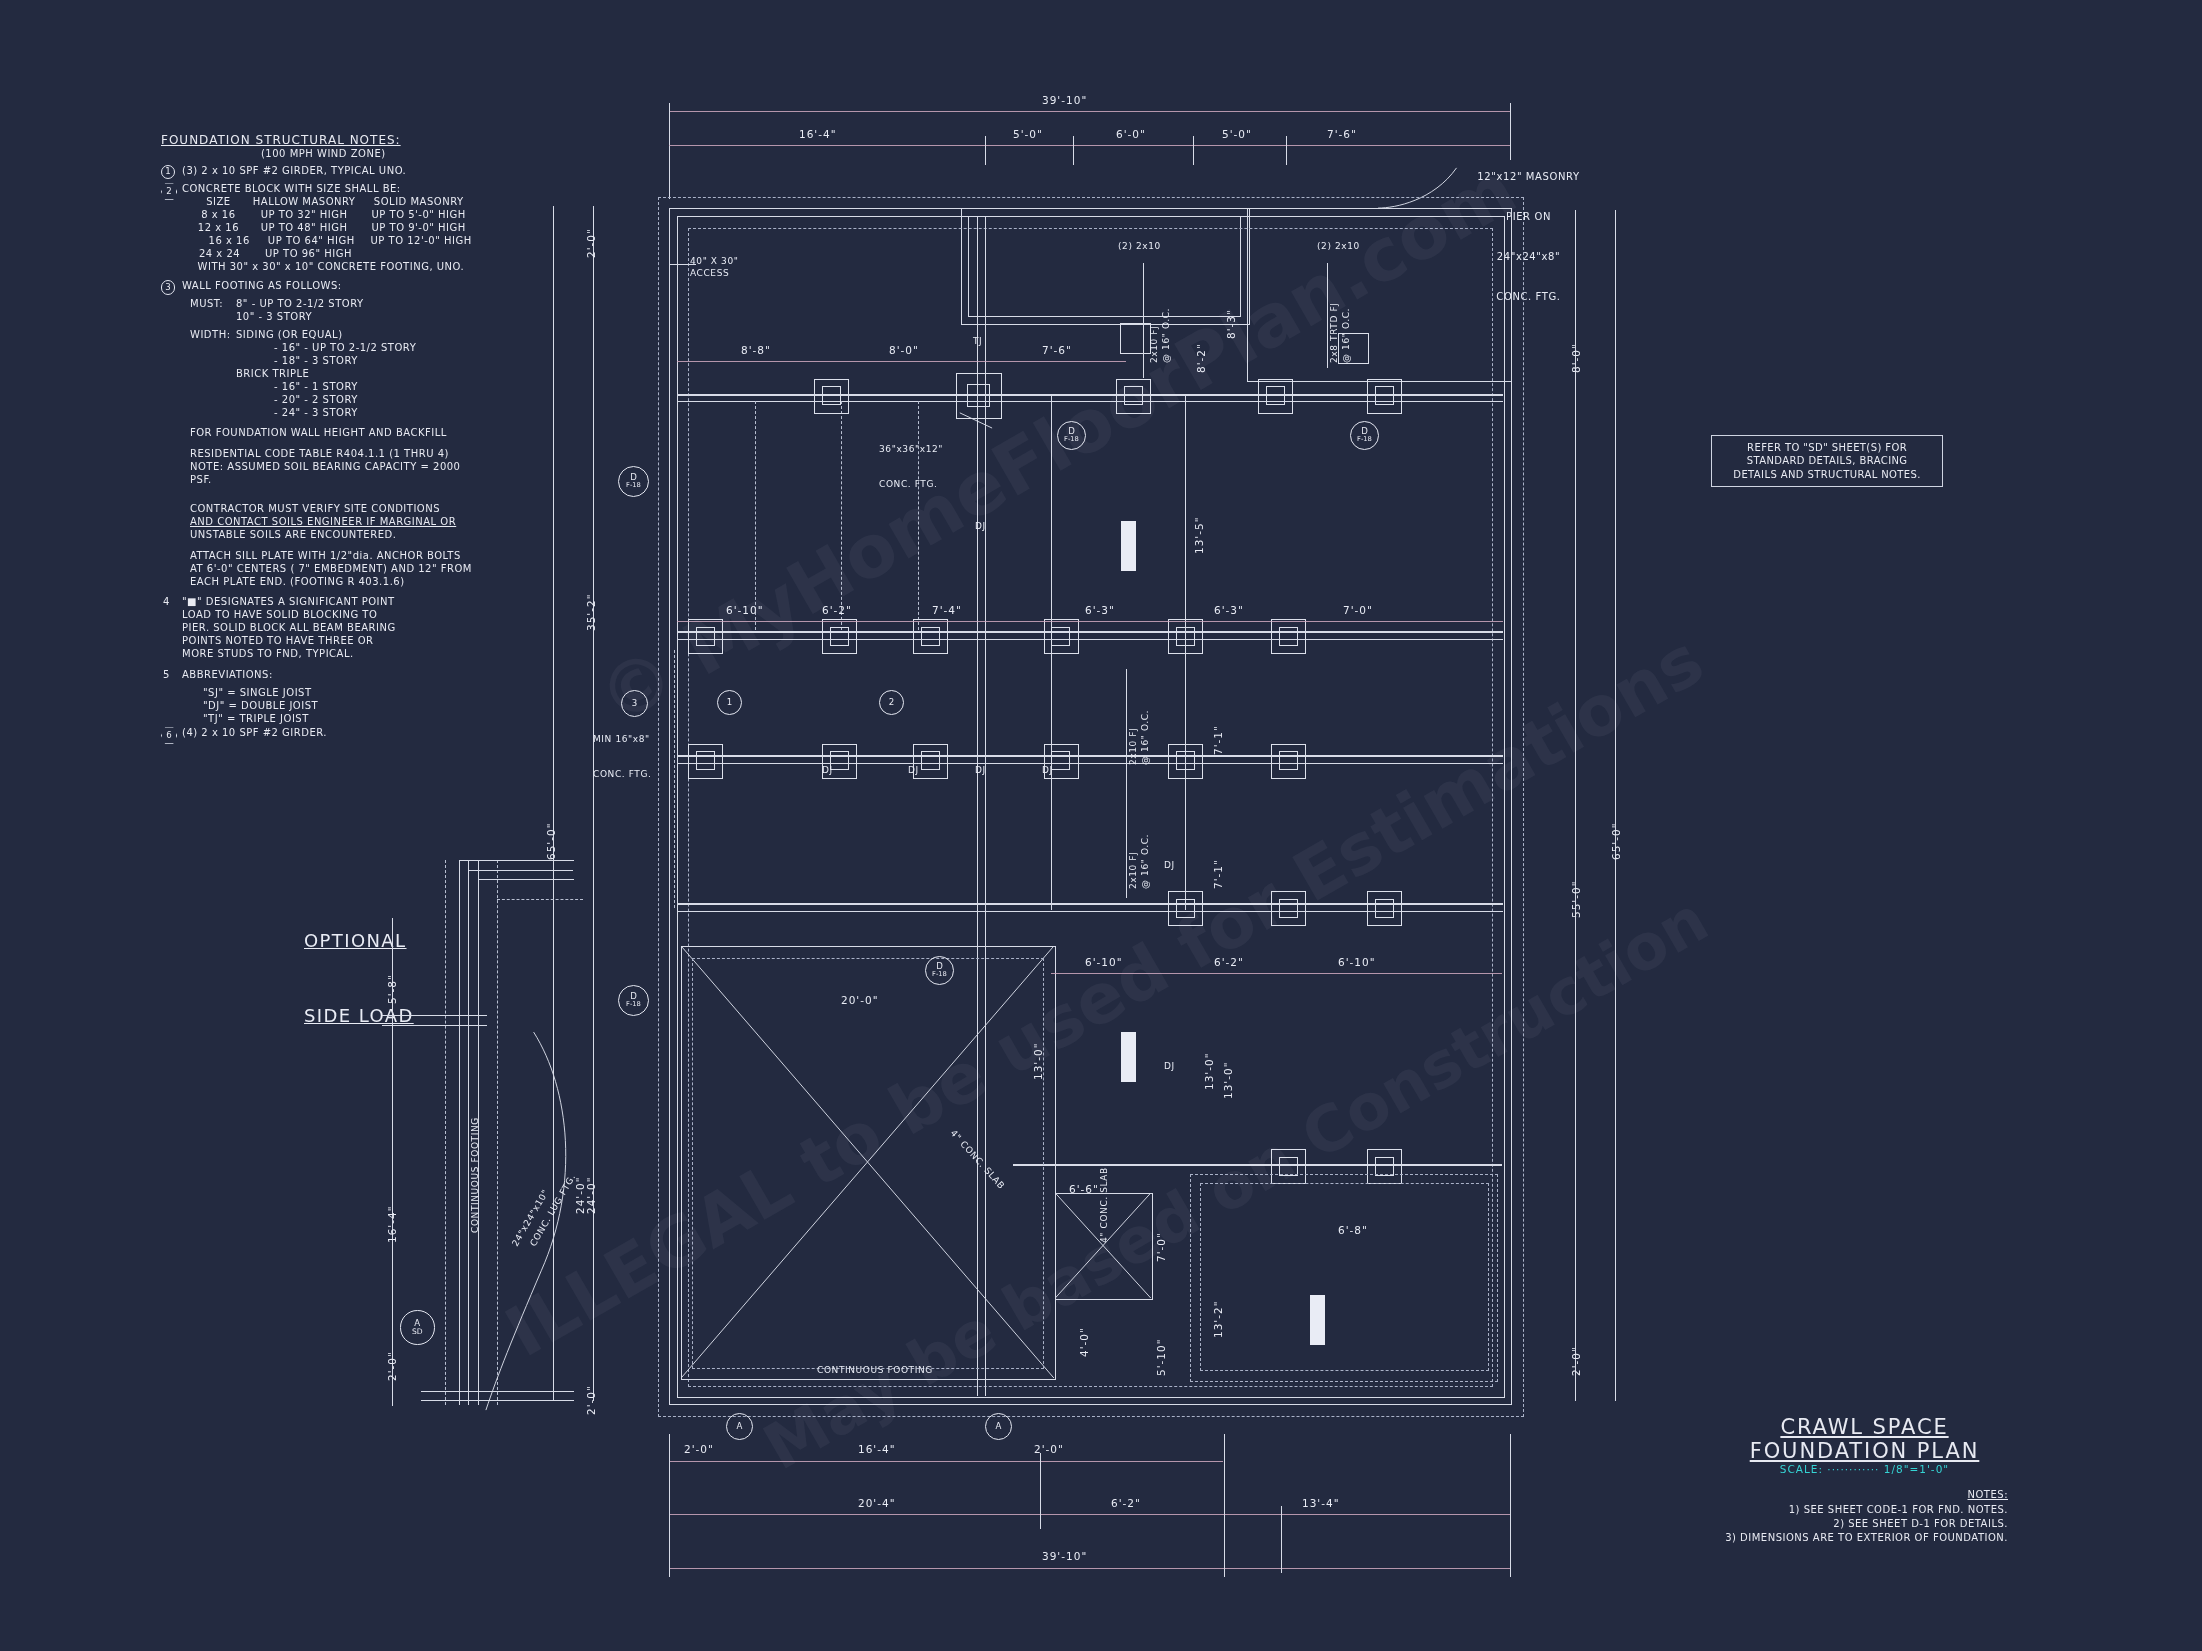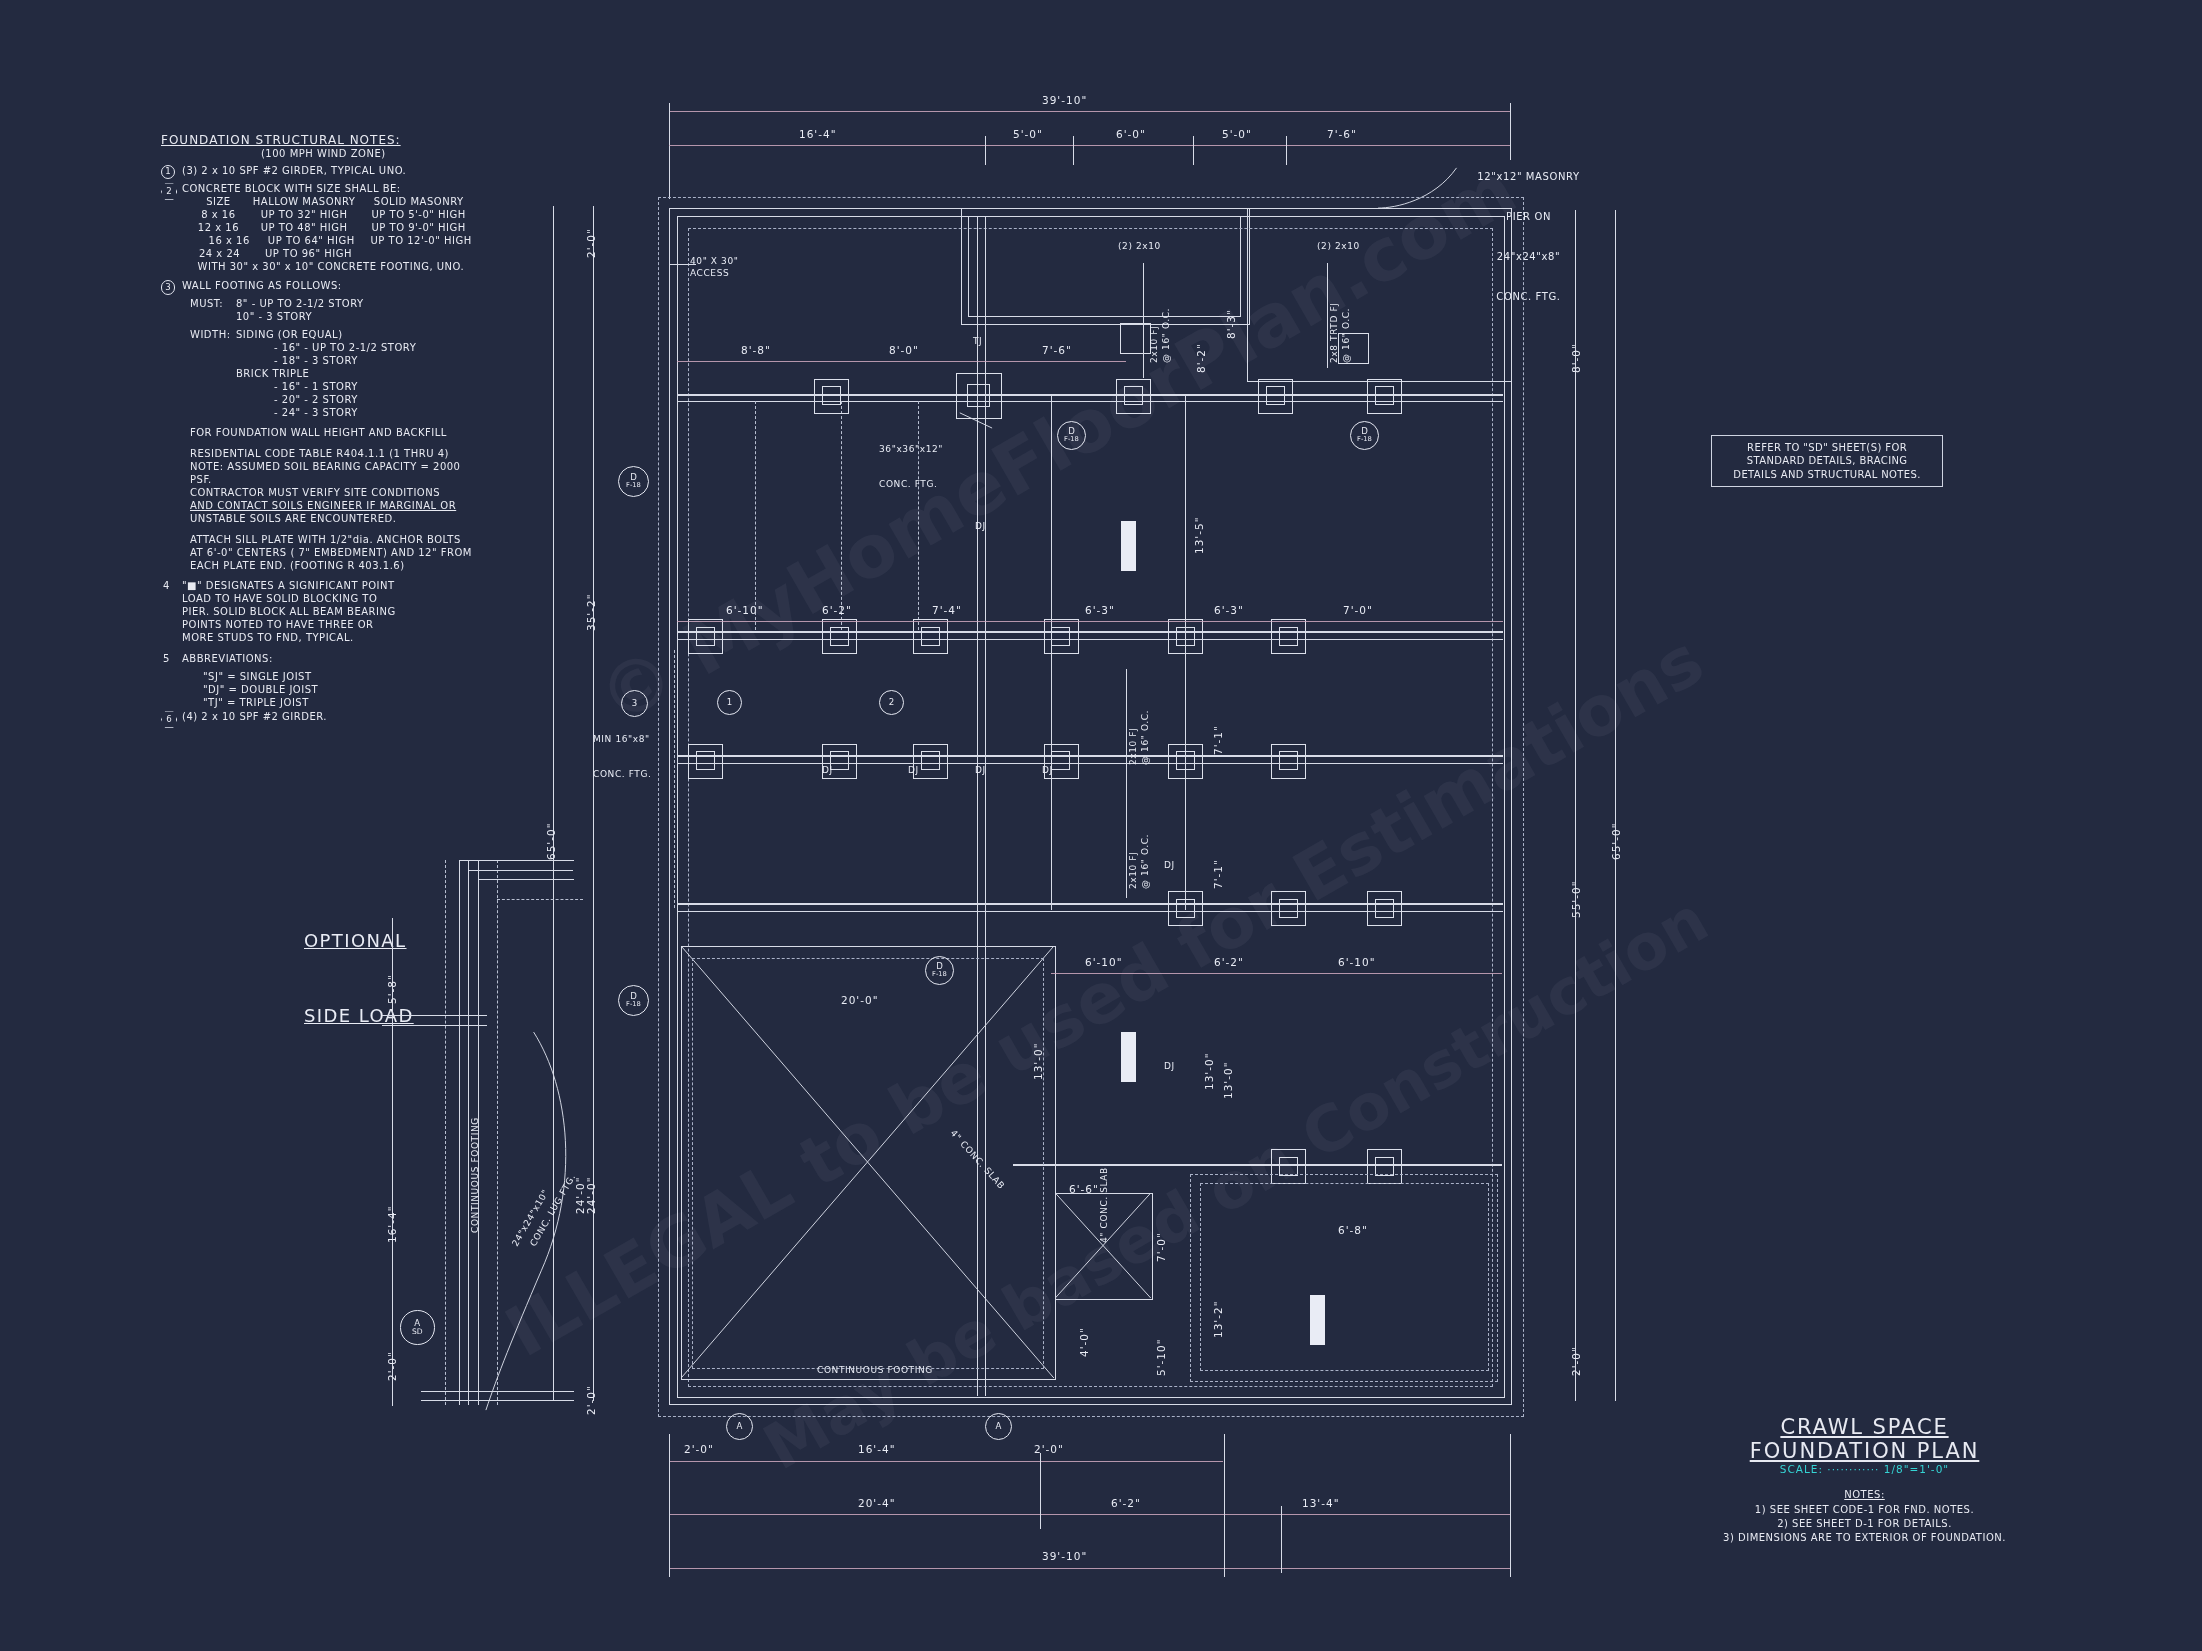--- a/index.html
+++ b/index.html
@@ -107,21 +107,21 @@
     <div style="padding-left:113px;">- 18" - 3 STORY</div>
     <div style="padding-left:75px;">BRICK TRIPLE</div>
     <div style="padding-left:113px;">- 16" - 1 STORY</div>
     <div style="padding-left:113px;">- 20" - 2 STORY</div>
     <div style="padding-left:113px;">- 24" - 3 STORY</div>
     <div style="height:7.6px"></div>
     <div style="padding-left:29px;">FOR FOUNDATION WALL HEIGHT AND BACKFILL</div>
     <div style="height:7.6px"></div>
     <div style="padding-left:29px;">RESIDENTIAL CODE TABLE R404.1.1 (1 THRU 4)</div>
     <div style="padding-left:29px;">NOTE: ASSUMED SOIL BEARING CAPACITY = 2000 PSF.</div>
-    <div style="padding-left:29px;">CONTRACTOR MUST VERIFY SITE CONDITIONS</div>
+    <div style="padding-left:29px;margin-top:16px;">CONTRACTOR MUST VERIFY SITE CONDITIONS</div>
     <div style="padding-left:29px;text-decoration:underline;">AND CONTACT SOILS ENGINEER IF MARGINAL OR</div>
     <div style="padding-left:29px;">UNSTABLE SOILS ARE ENCOUNTERED.</div>
     <div style="height:7.6px"></div>
     <div style="padding-left:29px;">ATTACH SILL PLATE WITH 1/2"dia. ANCHOR BOLTS</div>
     <div style="padding-left:29px;">AT 6'-0" CENTERS ( 7" EMBEDMENT) AND 12" FROM</div>
     <div style="padding-left:29px;">EACH PLATE END. (FOOTING R 403.1.6)</div>
     <div style="height:7.6px"></div>
     <div style="position:relative;padding-left:21px;">
       <span style="position:absolute;left:1.9px;">4</span>
       <span>"■" DESIGNATES A SIGNIFICANT POINT</span>
@@ -149,21 +149,21 @@
   <div class="refbox" style="left:1711px;top:435px;width:215px;">
     <div>REFER TO "SD"  SHEET(S) FOR</div>
     <div>STANDARD DETAILS, BRACING</div>
     <div>DETAILS AND STRUCTURAL NOTES.</div>
   </div>
 
   <div class="titlebox" style="position:absolute;left:1721px;top:1415px;width:287px;text-align:center;">
     <div class="ttl">CRAWL SPACE</div>
     <div class="ttl">FOUNDATION PLAN</div>
     <div class="scale">SCALE:  ············  1/8"=1'-0"</div>
-    <div style="text-align:center;margin-top:13.4px;font-size:10px;line-height:14.3px;letter-spacing:0.5px;">
+    <div style="text-align:right;margin-top:13.4px;font-size:10px;line-height:14.3px;letter-spacing:0.5px;">
       <div class="u">NOTES:</div>
       <div>1)  SEE SHEET CODE-1 FOR FND. NOTES.</div>
       <div>2)  SEE SHEET D-1 FOR DETAILS.</div>
       <div>3)  DIMENSIONS ARE TO EXTERIOR OF FOUNDATION.</div>
     </div>
   </div>
 
   <div class="pinkln" style="left:669px;top:111px;width:421px;"></div>
   <div class="pinkln" style="left:1090px;top:111px;width:421px;"></div>
   <div class="t dim" style="left:1042px;top:94px;">39'-10"</div>

